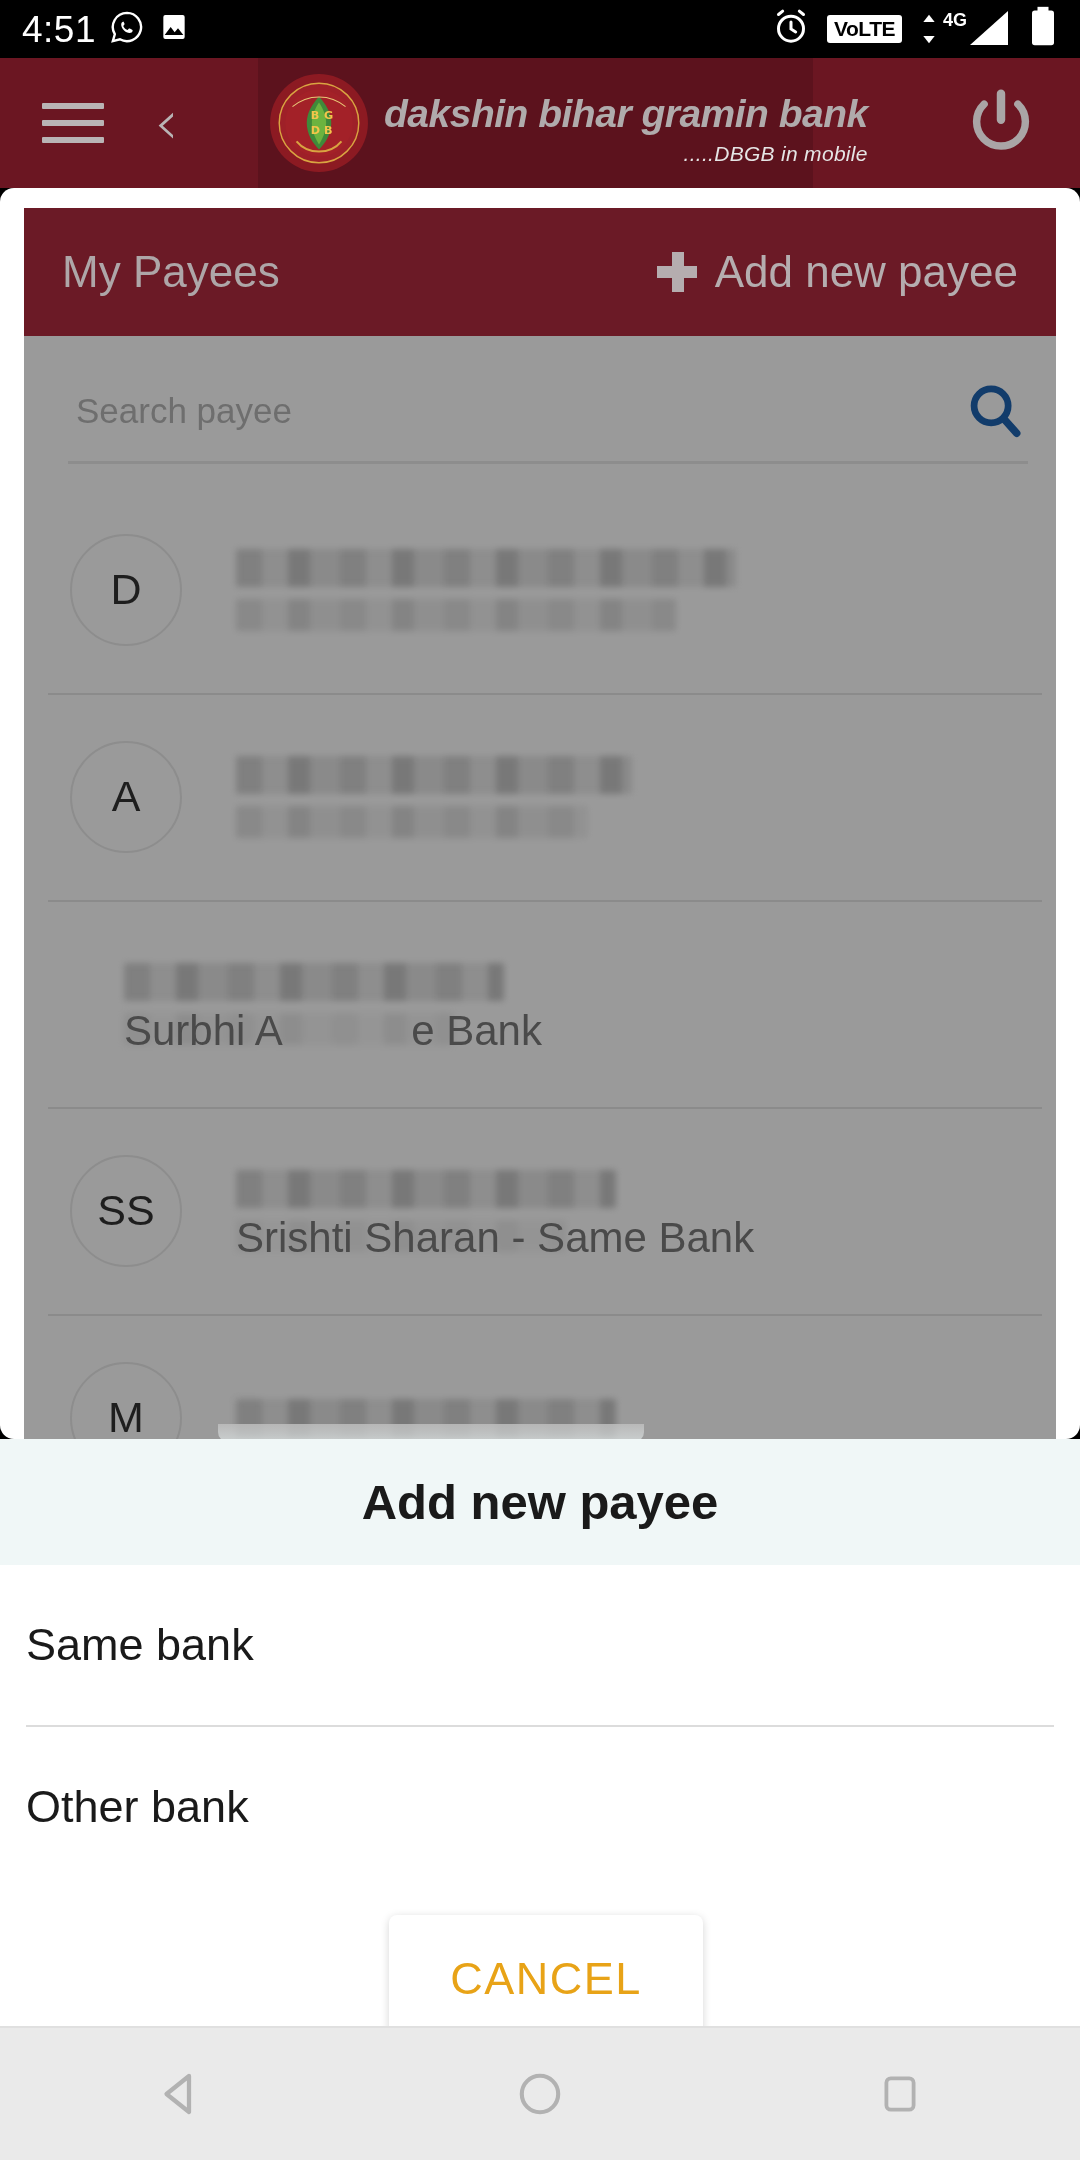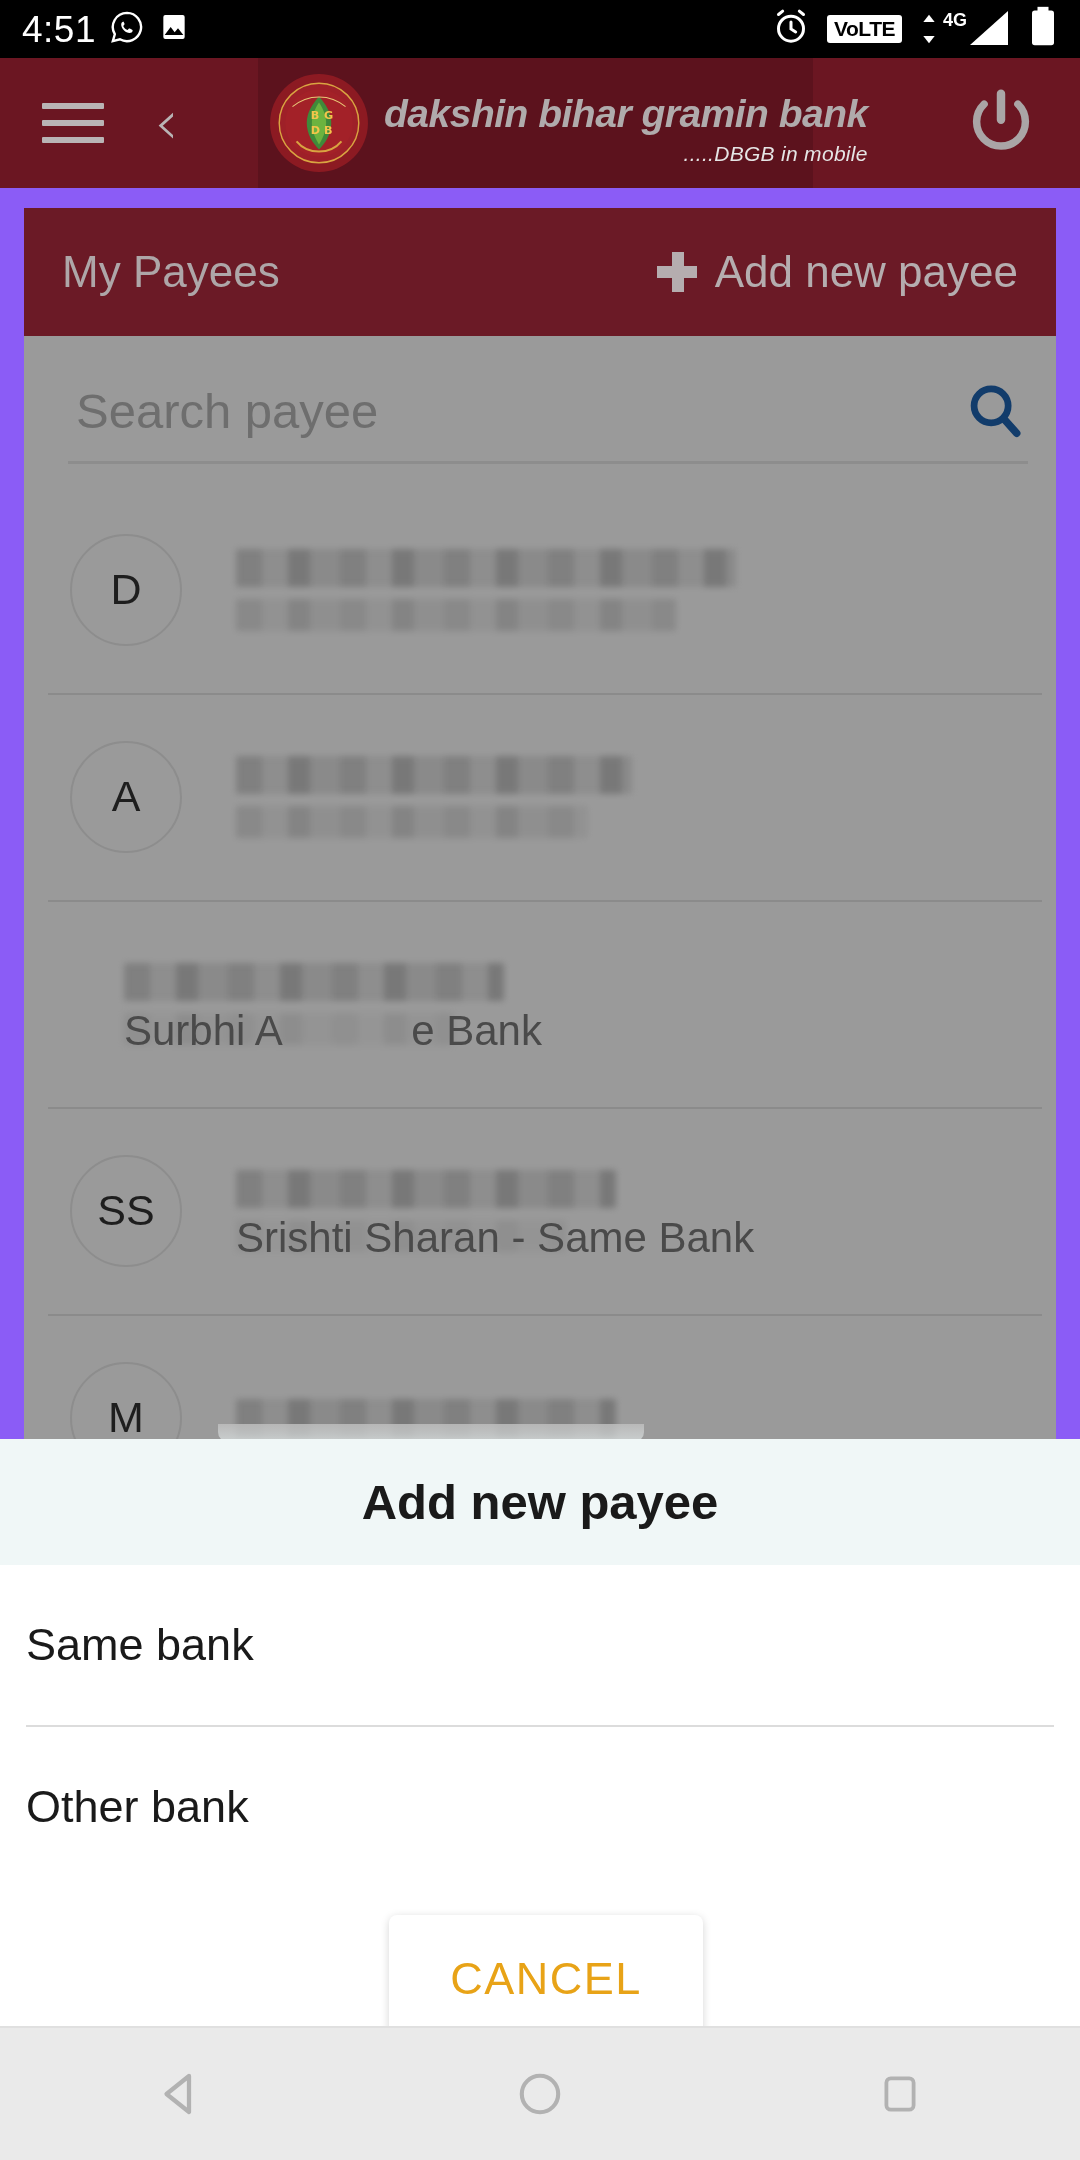--- a/index.html
+++ b/index.html
@@ -145,22 +145,23 @@
     width: 78px; height: 78px;
     cursor: pointer;
   }
 
   
   .page-behind {
     position: absolute;
     top: 188px; left: 0;
     width: 1080px;
     height: 1251px;
-    background: #8b5cf6;
+    background: #ffffff;
     overflow: hidden;
+    border-radius: 14px;
   }
   .payees-card {
     position: absolute;
     top: 20px;
     left: 24px;
     width: 1032px;
     bottom: 0;
     background: #9a9a9a;
   }
   .payees-bar {
@@ -202,21 +203,21 @@
   .search-row {
     height: 150px;
     display: flex;
     align-items: center;
     padding: 0 30px 0 52px;
     box-sizing: border-box;
     position: relative;
   }
   .search-placeholder {
     color: #6e6e6e;
-    font-size: 49px;
+    font-size: 35px;
   }
   .search-icon {
     margin-left: auto;
     width: 62px; height: 62px;
   }
   .search-underline {
     position: absolute;
     left: 44px; right: 28px;
     bottom: 22px;
     height: 3px;

